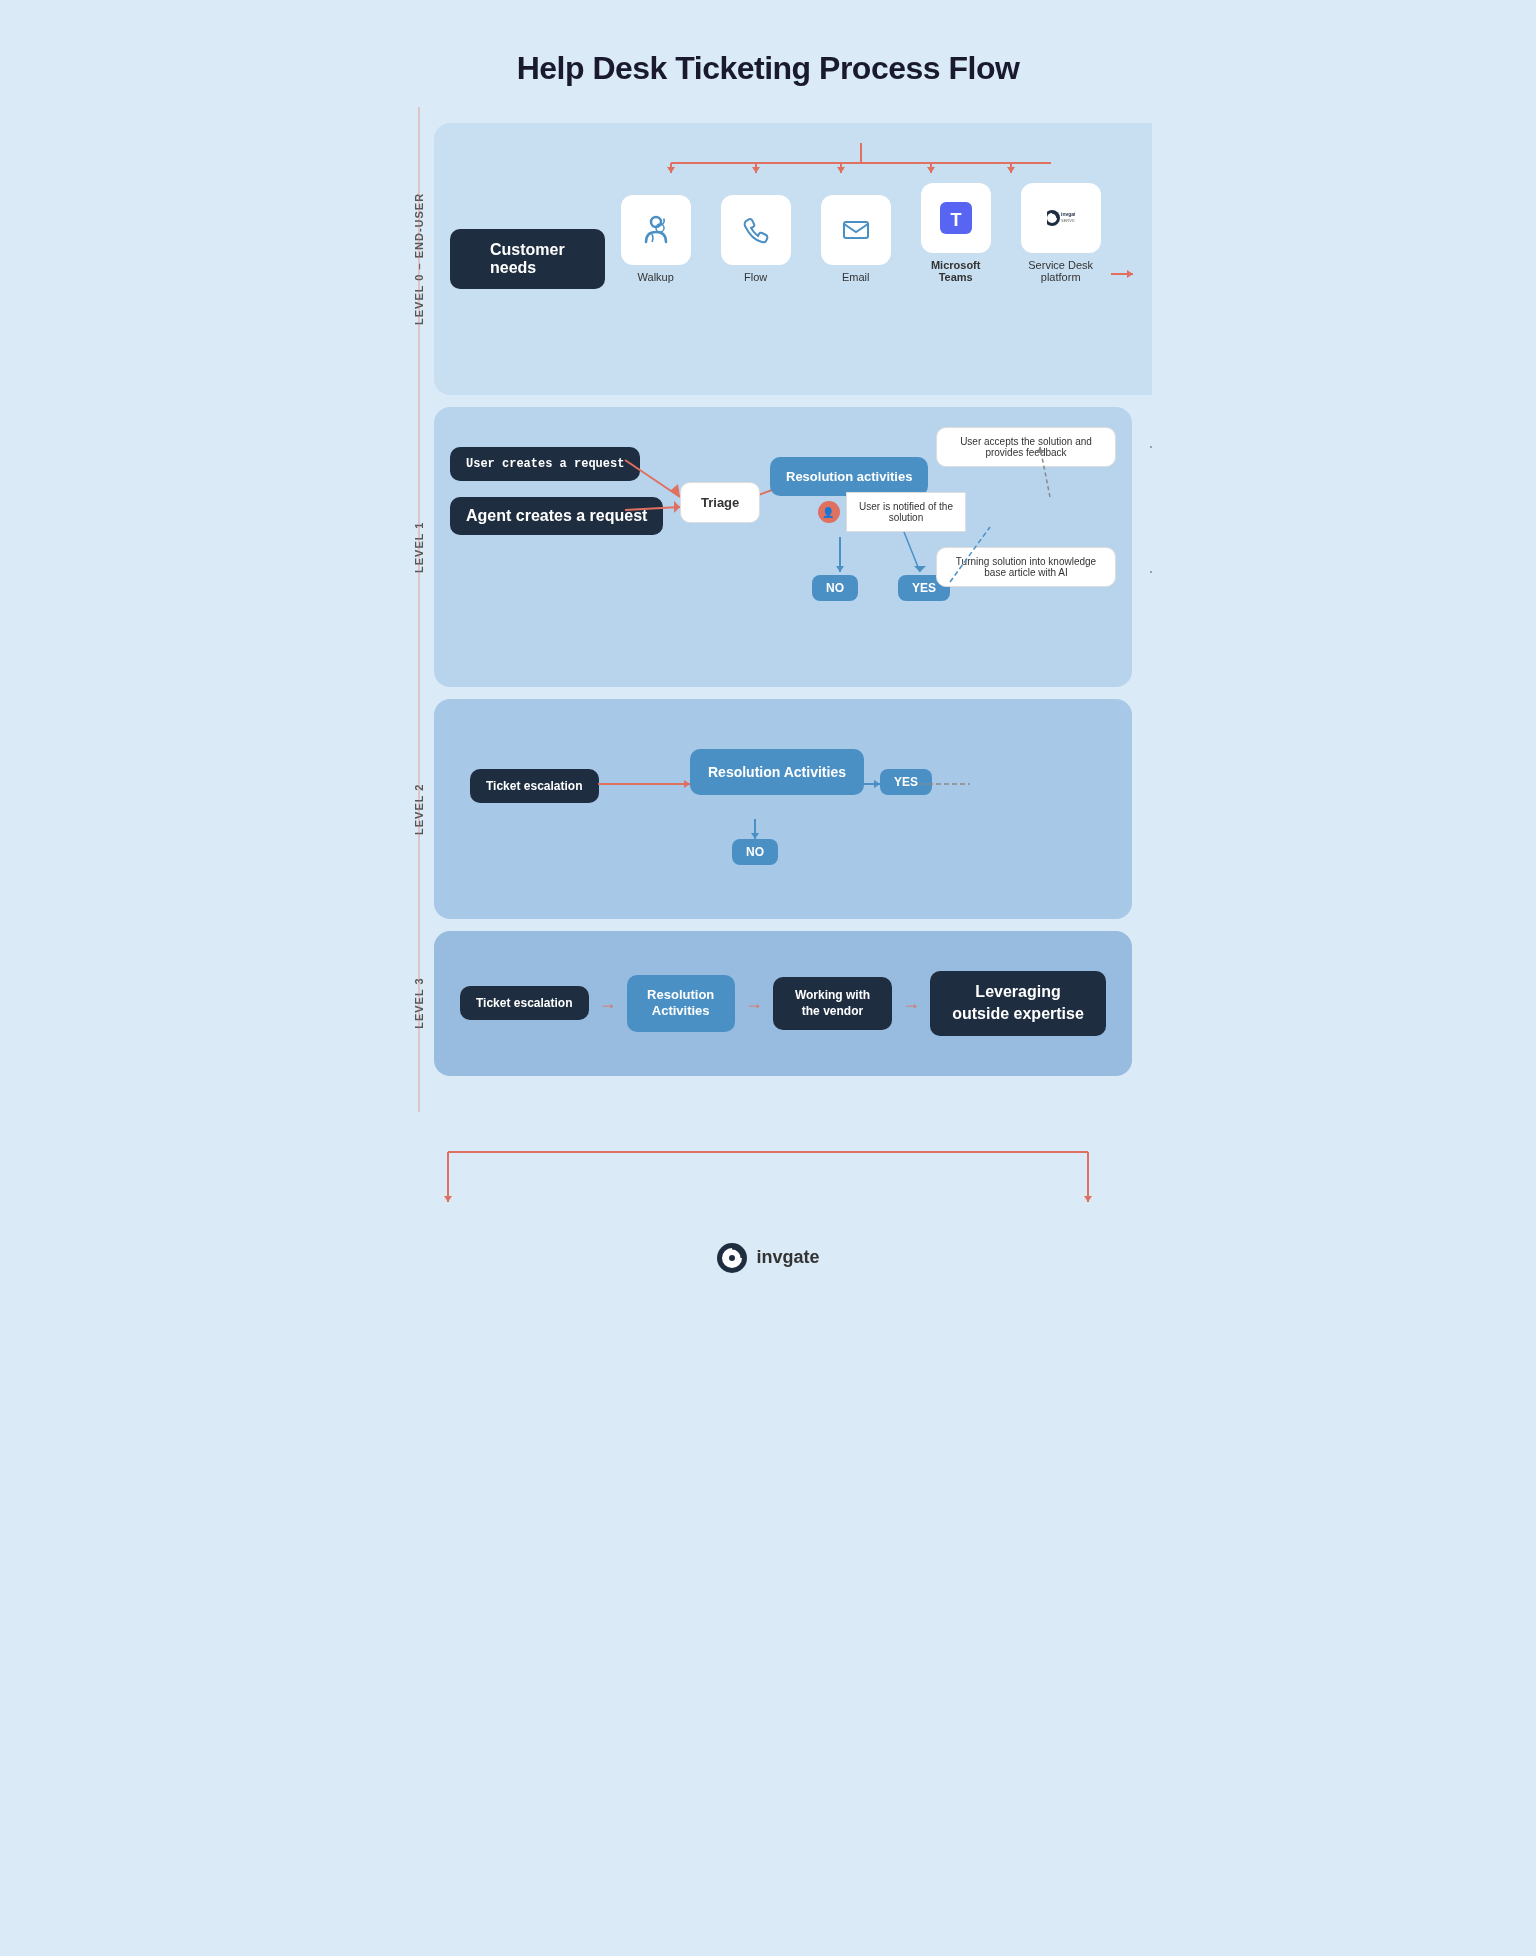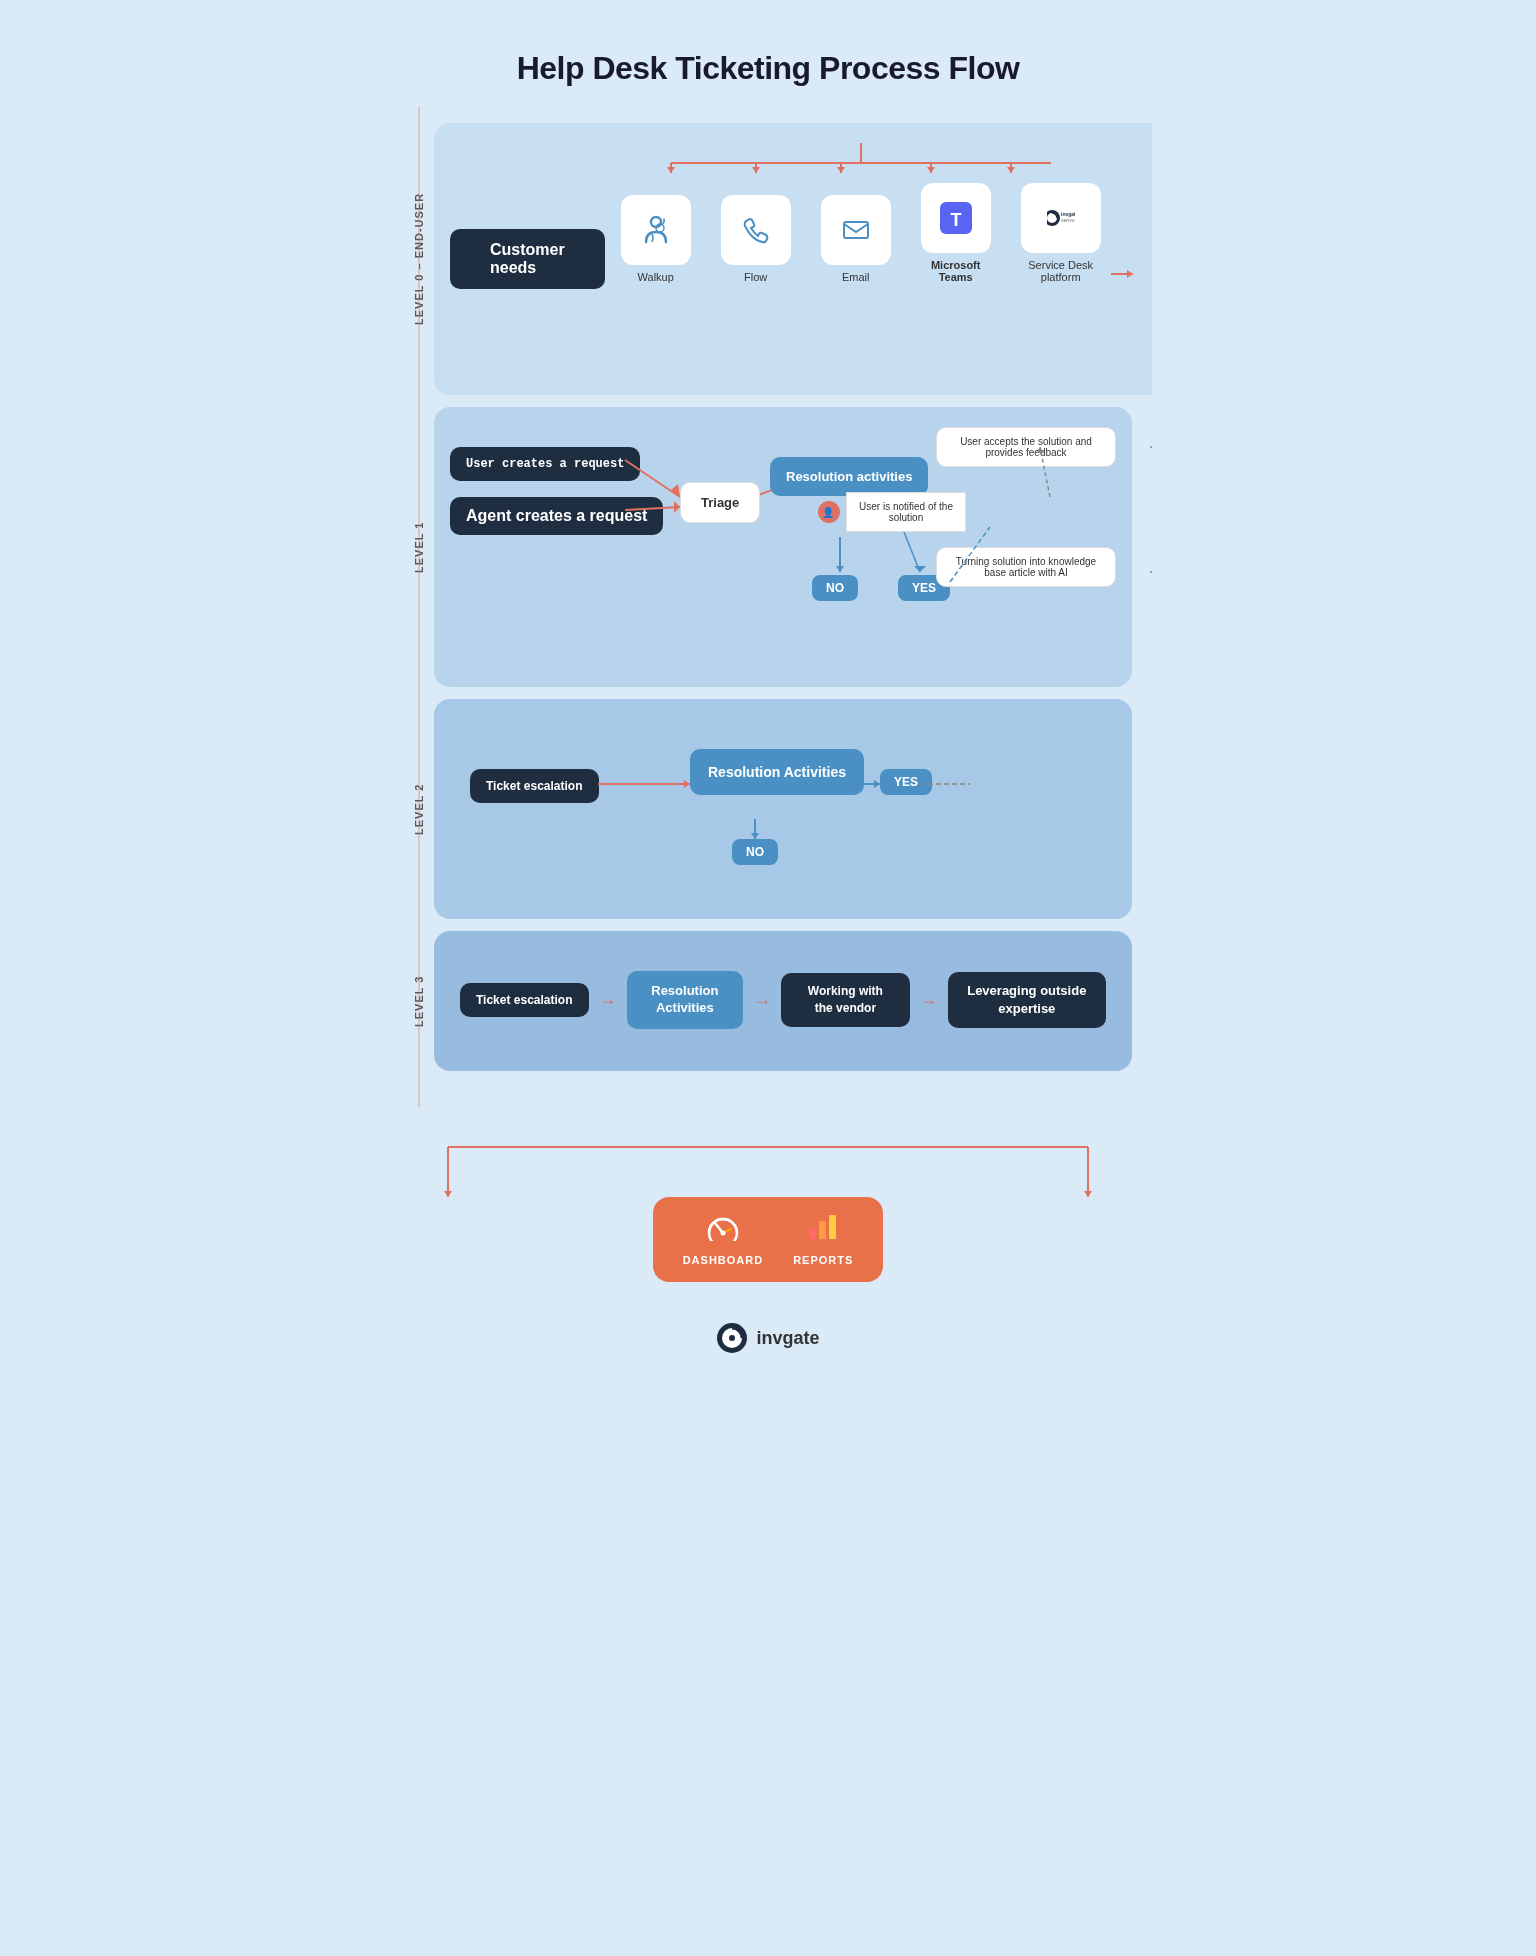--- a/index.html
+++ b/index.html
@@ -526,21 +526,21 @@
 
         <div class="arrow-right">→</div>
 
         <div>
           <div class="dark-box" style="font-size:12px; text-align:center; line-height:1.4;">Working with the vendor</div>
         </div>
 
         <div class="arrow-right">→</div>
 
         <div>
-          <div class="dark-box" style="font-size:13px; text-align:center; line-height:1.4;">Leveraging outside expertise</div>
+          <div class="dark-box" style="font-size:16px; text-align:center; line-height:1.4;">Leveraging outside expertise</div>
         </div>
       </div>
     </div>
   </div>
 
   <svg style="position:absolute; top:0; left:30px; width:10px; height:100%; pointer-events:none; overflow:visible;">
     <line x1="5" y1="0" x2="5" y2="100%" stroke="#e07060" stroke-width="1.5" stroke-dasharray="none" opacity="0.4"></line>
   </svg>
 
 </div>
@@ -550,44 +550,20 @@
   <div style="position:relative; width:700px; display:flex; flex-direction:column; align-items:center;">
     <svg width="700" height="60" style="overflow:visible;">
 
       <line x1="30" y1="10" x2="670" y2="10" stroke="#e07060" stroke-width="2"></line>
       <line x1="30" y1="10" x2="30" y2="60" stroke="#e07060" stroke-width="2"></line>
       <line x1="670" y1="10" x2="670" y2="60" stroke="#e07060" stroke-width="2"></line>
       <polygon points="30,60 26,54 34,54" fill="#e07060"></polygon>
       <polygon points="670,60 666,54 674,54" fill="#e07060"></polygon>
     </svg>
 
-    <div class="dashboard-box">
-      <div class="dash-item">
-        <div class="dash-icon">
-          <svg width="36" height="28" viewBox="0 0 36 28">
-            <circle cx="18" cy="20" r="14" fill="none" stroke="white" stroke-width="2.5"></circle>
-            <path d="M4 20 A14 14 0 0 1 32 20" fill="none" stroke="white" stroke-width="2.5"></path>
-            <line x1="18" y1="20" x2="10" y2="10" stroke="white" stroke-width="2.5" stroke-linecap="round"></line>
-            <line x1="18" y1="20" x2="26" y2="16" stroke="#ffaa00" stroke-width="2" stroke-linecap="round"></line>
-            <circle cx="18" cy="20" r="2.5" fill="white"></circle>
-          </svg>
-        </div>
-        <div class="dash-label">DASHBOARD</div>
-      </div>
-      <div class="dash-item">
-        <div class="dash-icon">
-          <svg width="32" height="28" viewBox="0 0 32 28">
-            <rect x="2" y="16" width="7" height="10" rx="1" fill="#ff6b6b"></rect>
-            <rect x="12" y="8" width="7" height="18" rx="1" fill="#ff9944"></rect>
-            <rect x="22" y="2" width="7" height="24" rx="1" fill="#ffcc44"></rect>
-          </svg>
-        </div>
-        <div class="dash-label">REPORTS</div>
-      </div>
-    </div>
   </div>
 </div>
 
 <div class="invgate-logo">
   <svg width="32" height="32" viewBox="0 0 32 32">
     <circle cx="16" cy="16" r="15" fill="#1e2d40"></circle>
     <circle cx="16" cy="16" r="10" fill="white"></circle>
     <path d="M16 6 A10 10 0 0 1 26 16" fill="none" stroke="#1e2d40" stroke-width="3"></path>
     <circle cx="16" cy="16" r="3" fill="#1e2d40"></circle>
   </svg>

